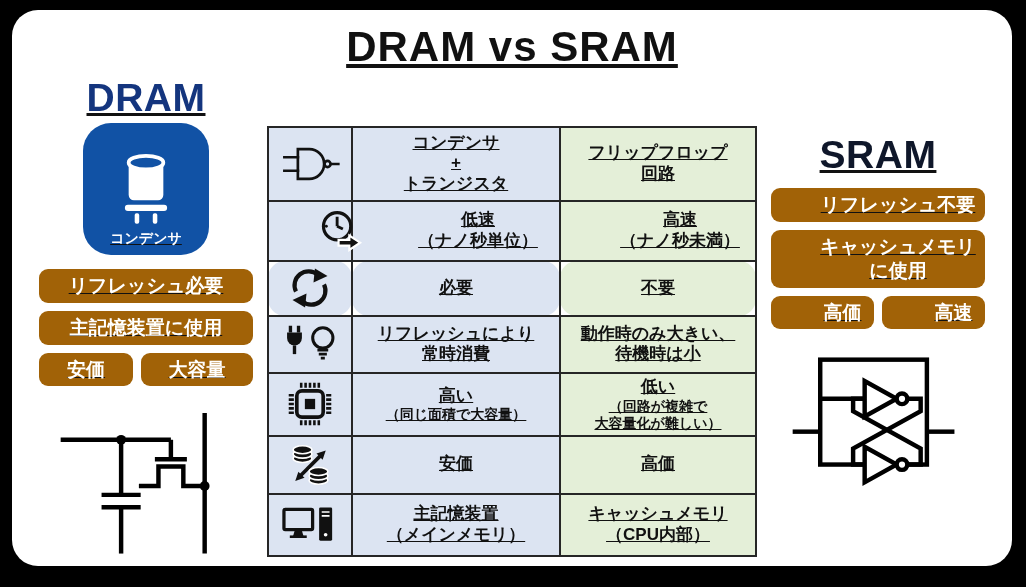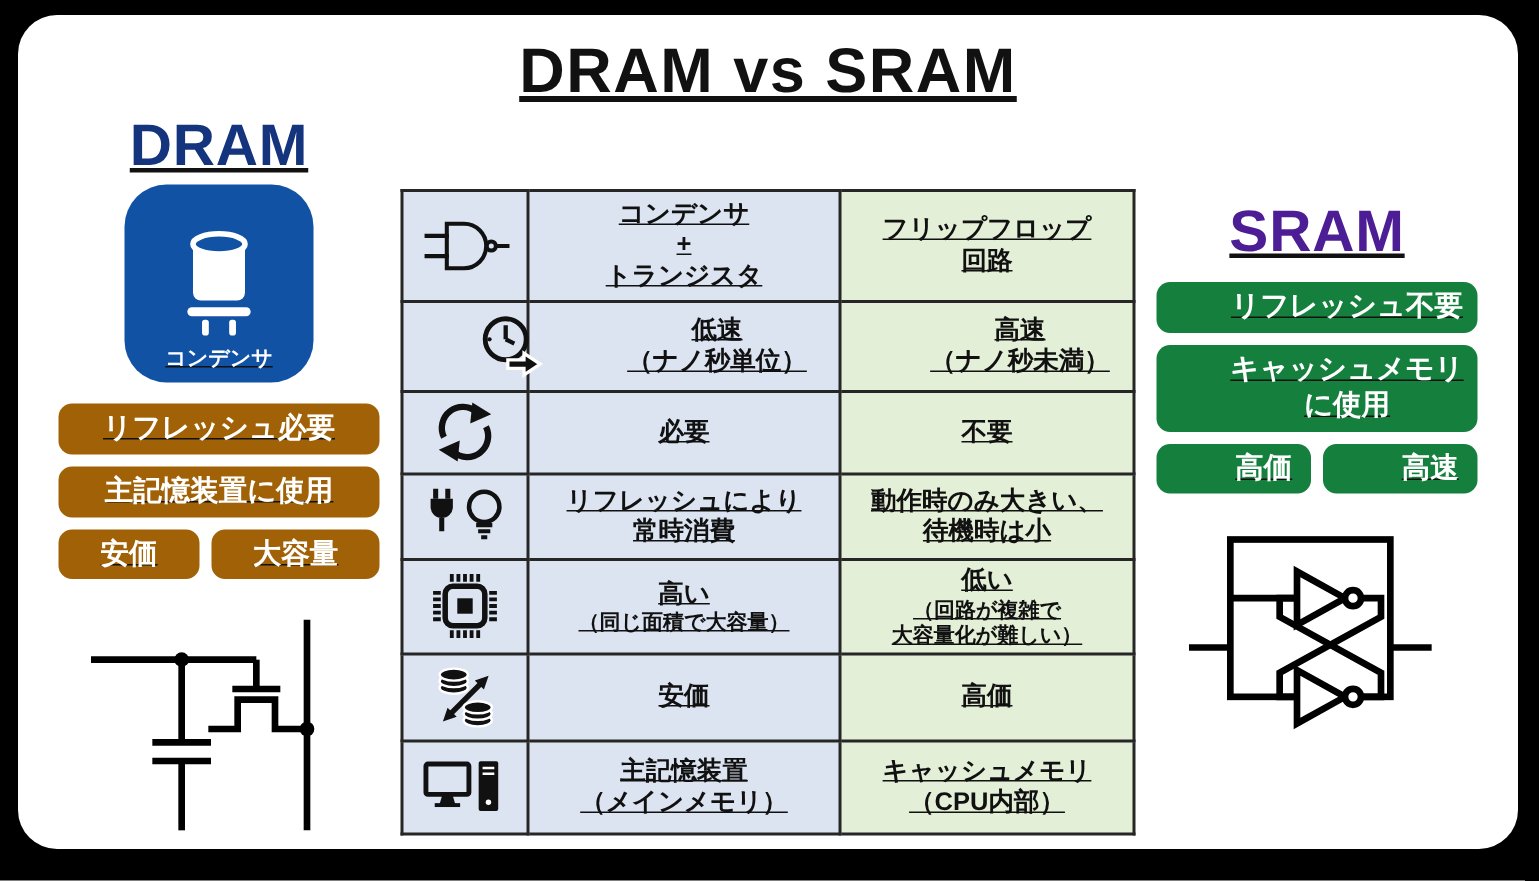--- a/index.html
+++ b/index.html
@@ -13,57 +13,57 @@
     background:#fff;border-radius:26px;overflow:hidden;text-decoration:underline;
   }
   .title{
     text-align:center;font-size:42px;font-weight:800;letter-spacing:1px;
     padding-top:14px;line-height:1.1;color:#111;
   }
   .cols{display:flex;justify-content:space-between;padding:0 18px;align-items:center;}
   .side{width:232px;flex:0 0 232px;}
   .side-heading{font-size:39px;font-weight:800;text-align:center;line-height:1;margin:8px 0 6px;letter-spacing:.5px;}
   .dram-heading{color:#14357e;}
-  .sram-heading{color:#4c1d95;}
+  .sram-heading{color:#0f172a;}
   .memory-icon{
     width:126px;height:132px;border-radius:28px;margin:0 auto;
     display:flex;flex-direction:column;align-items:center;justify-content:flex-end;
     padding-bottom:7px;box-sizing:border-box;
   }
   .dram-bg{background:#1152a5;}
   .sram-bg{background:#1f8b28;}
   .memory-icon svg{width:98px;height:90px;display:block;margin-bottom:2px;}
   .icon-label{color:#fff;font-weight:700;font-size:14px;white-space:nowrap;}
   .icon-label.sm{font-size:11.5px;}
   .badges{width:214px;margin:14px auto 0;display:flex;flex-wrap:wrap;gap:8px;}
   .badge{
     color:#fff;font-weight:700;font-size:19px;text-align:center;
     padding:5px 0;border-radius:9px;box-sizing:border-box;line-height:1.25;
   }
   .dram-badge{background:#a16207;}
-  .sram-badge{background:#15803d;padding-left:40px;}
+  .sram-badge{background:#a16207;padding-left:40px;}
   .b-full{width:100%;}
   .b-sm{width:44%;}
   .b-lg{flex:1;}
   .b-half{width:calc(50% - 4px);}
   .circuit{display:block;margin:20px auto 0;width:208px;height:160px;}
   table.compare{
     border-collapse:collapse;table-layout:fixed;width:466px;flex:0 0 466px;
     margin-top:46px;border:2px solid #262626;
   }
   td{
     border:2px solid #262626;text-align:center;vertical-align:middle;
     padding:2px 4px;font-weight:700;color:#111;
   }
   .icon-cell{background:#dce4f2;width:74px;}
   .dram-cell{background:#dce4f2;width:198px;font-size:17px;line-height:1.22;}
   .sram-cell{background:#e4efd8;width:186px;font-size:17px;line-height:1.22;}
   tr:nth-child(1) td{height:68px;}
   tr:nth-child(2) td{height:54px;padding-left:48px;}
-  tr:nth-child(3) td{height:49px;}
+  tr:nth-child(3) td{height:49px;border-radius:17px;}
   tr:nth-child(4) td{height:51px;}
   tr:nth-child(5) td{height:57px;}
   tr:nth-child(6) td{height:52px;}
   tr:nth-child(7) td{height:56px;}
   .main{display:block;white-space:pre-line;}
   .sub{display:block;white-space:pre-line;font-size:14px;line-height:1.2;}
   .sub:empty{display:none;}
   .row-icon{display:block;margin:0 auto;}
 </style>
 </head>

